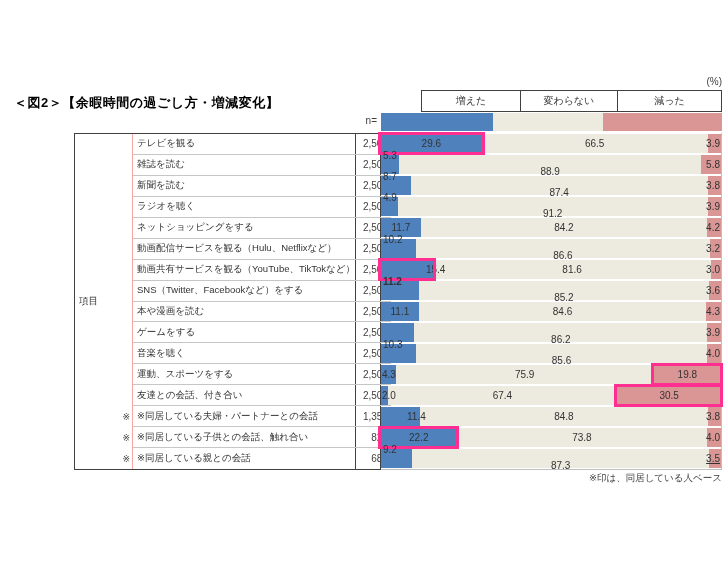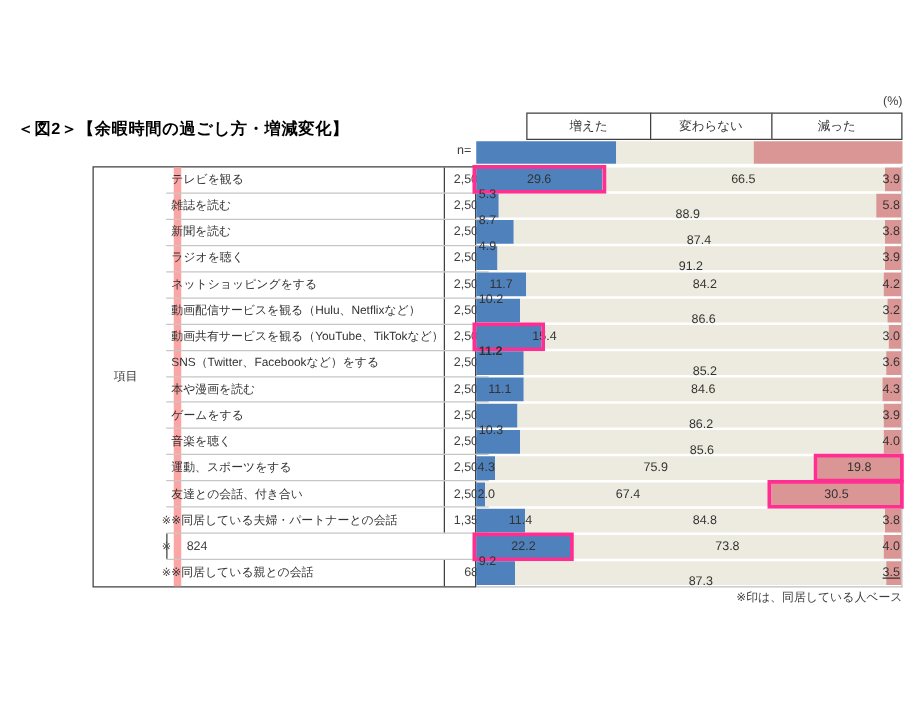--- a/index.html
+++ b/index.html
@@ -19,22 +19,22 @@
   .swatches{position:absolute;left:381px;top:113px;width:341px;height:18px;display:flex;}
   .swatch{height:100%;}
   .sw0{width:112px;} .sw1{width:110px;} .sw2{width:119px;}
   .n-header{position:absolute;left:341px;top:115px;width:36px;text-align:right;font-size:10px;color:#404040;}
 
   .table-box{
     position:absolute;left:74px;top:133px;width:307px;height:337px;
     box-sizing:border-box;border:1px solid #404040;background:#fff;
   }
   .item-col{
-    position:absolute;left:12px;top:0;bottom:0;width:58px;box-sizing:border-box;
-    border-right:6px solid #fca5a5;
+    position:absolute;left:0;top:0;bottom:0;width:58px;box-sizing:border-box;
+    border-right:1px solid #fca5a5;
   }
   .item-header{
     position:absolute;left:4px;top:0;bottom:0;display:flex;align-items:center;
     font-size:9.5px;color:#333;
   }
   .marker-grid{
     position:absolute;left:0;top:0;bottom:0;right:2px;
     display:grid;grid-template-rows:repeat(16,1fr);
   }
   .marker-cell{display:flex;align-items:center;justify-content:flex-end;font-size:9px;color:#404040;}
@@ -162,20 +162,21 @@
         </div>
         <div class="t-row">
           <div class="t-label">友達との会話、付き合い</div>
           <div class="t-n">2,500</div>
         </div>
         <div class="t-row">
           <div class="t-label">※同居している夫婦・パートナーとの会話</div>
           <div class="t-n">1,355</div>
         </div>
         <div class="t-row">
+          <div class="t-label">※同居している子供との会話、触れ合い</div>
           <div class="t-n">824</div>
         </div>
         <div class="t-row">
           <div class="t-label">※同居している親との会話</div>
           <div class="t-n">683</div>
         </div>
       </div>
   </div>
 
   <div class="bars-area" id="bars-area">
@@ -240,20 +241,21 @@
         <div class="bar-val split-bottom" style="color: rgb(51, 51, 51); left: 10.2%; width: 86.6%; text-align: center;">86.6</div>
         <div class="bar-val" style="color: rgb(51, 51, 51); right: 1px;">3.2</div>
       </div>
       <div class="bar-row">
         <div class="bar">
           <div class="seg" style="width: 15.4%; background: rgb(79, 129, 189);"></div>
           <div class="seg" style="width: 81.6%; background: rgb(237, 235, 224);"></div>
           <div class="seg" style="width: 3%; background: rgb(217, 150, 148);"></div>
         </div>
         <div class="bar-val" style="color: rgb(51, 51, 51); left: 0px; width: 15.4%; text-align: right; margin-left: 12px;">15.4</div>
+        <div class="bar-val" style="color: rgb(51, 51, 51); left: 15.4%; width: 81.6%; text-align: center;">81.6</div>
         <div class="bar-val" style="color: rgb(51, 51, 51); right: 1px;">3.0</div>
         <div class="hl-box" style="border: 3px solid rgb(255, 47, 146); left: -3px; width: calc(15.4% + 6px);"></div>
       </div>
       <div class="bar-row">
         <div class="bar">
           <div class="seg" style="width: 11.2%; background: rgb(79, 129, 189);"></div>
           <div class="seg" style="width: 85.2%; background: rgb(237, 235, 224);"></div>
           <div class="seg" style="width: 3.6%; background: rgb(217, 150, 148);"></div>
         </div>
         <div class="bar-val split-top" style="color: rgb(51, 51, 51); left: 2px; font-weight: bold;">11.2</div>

